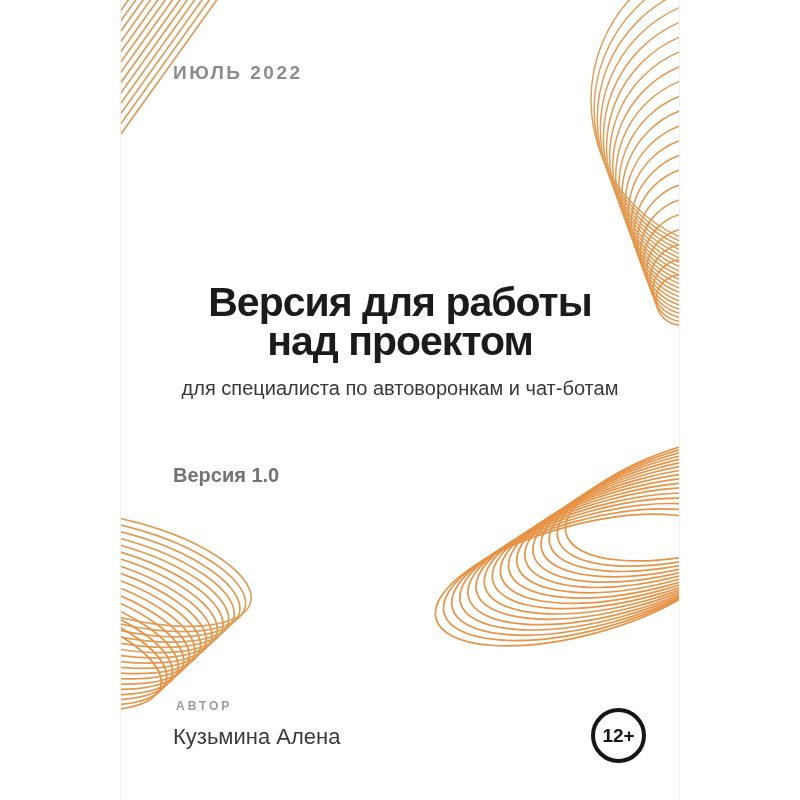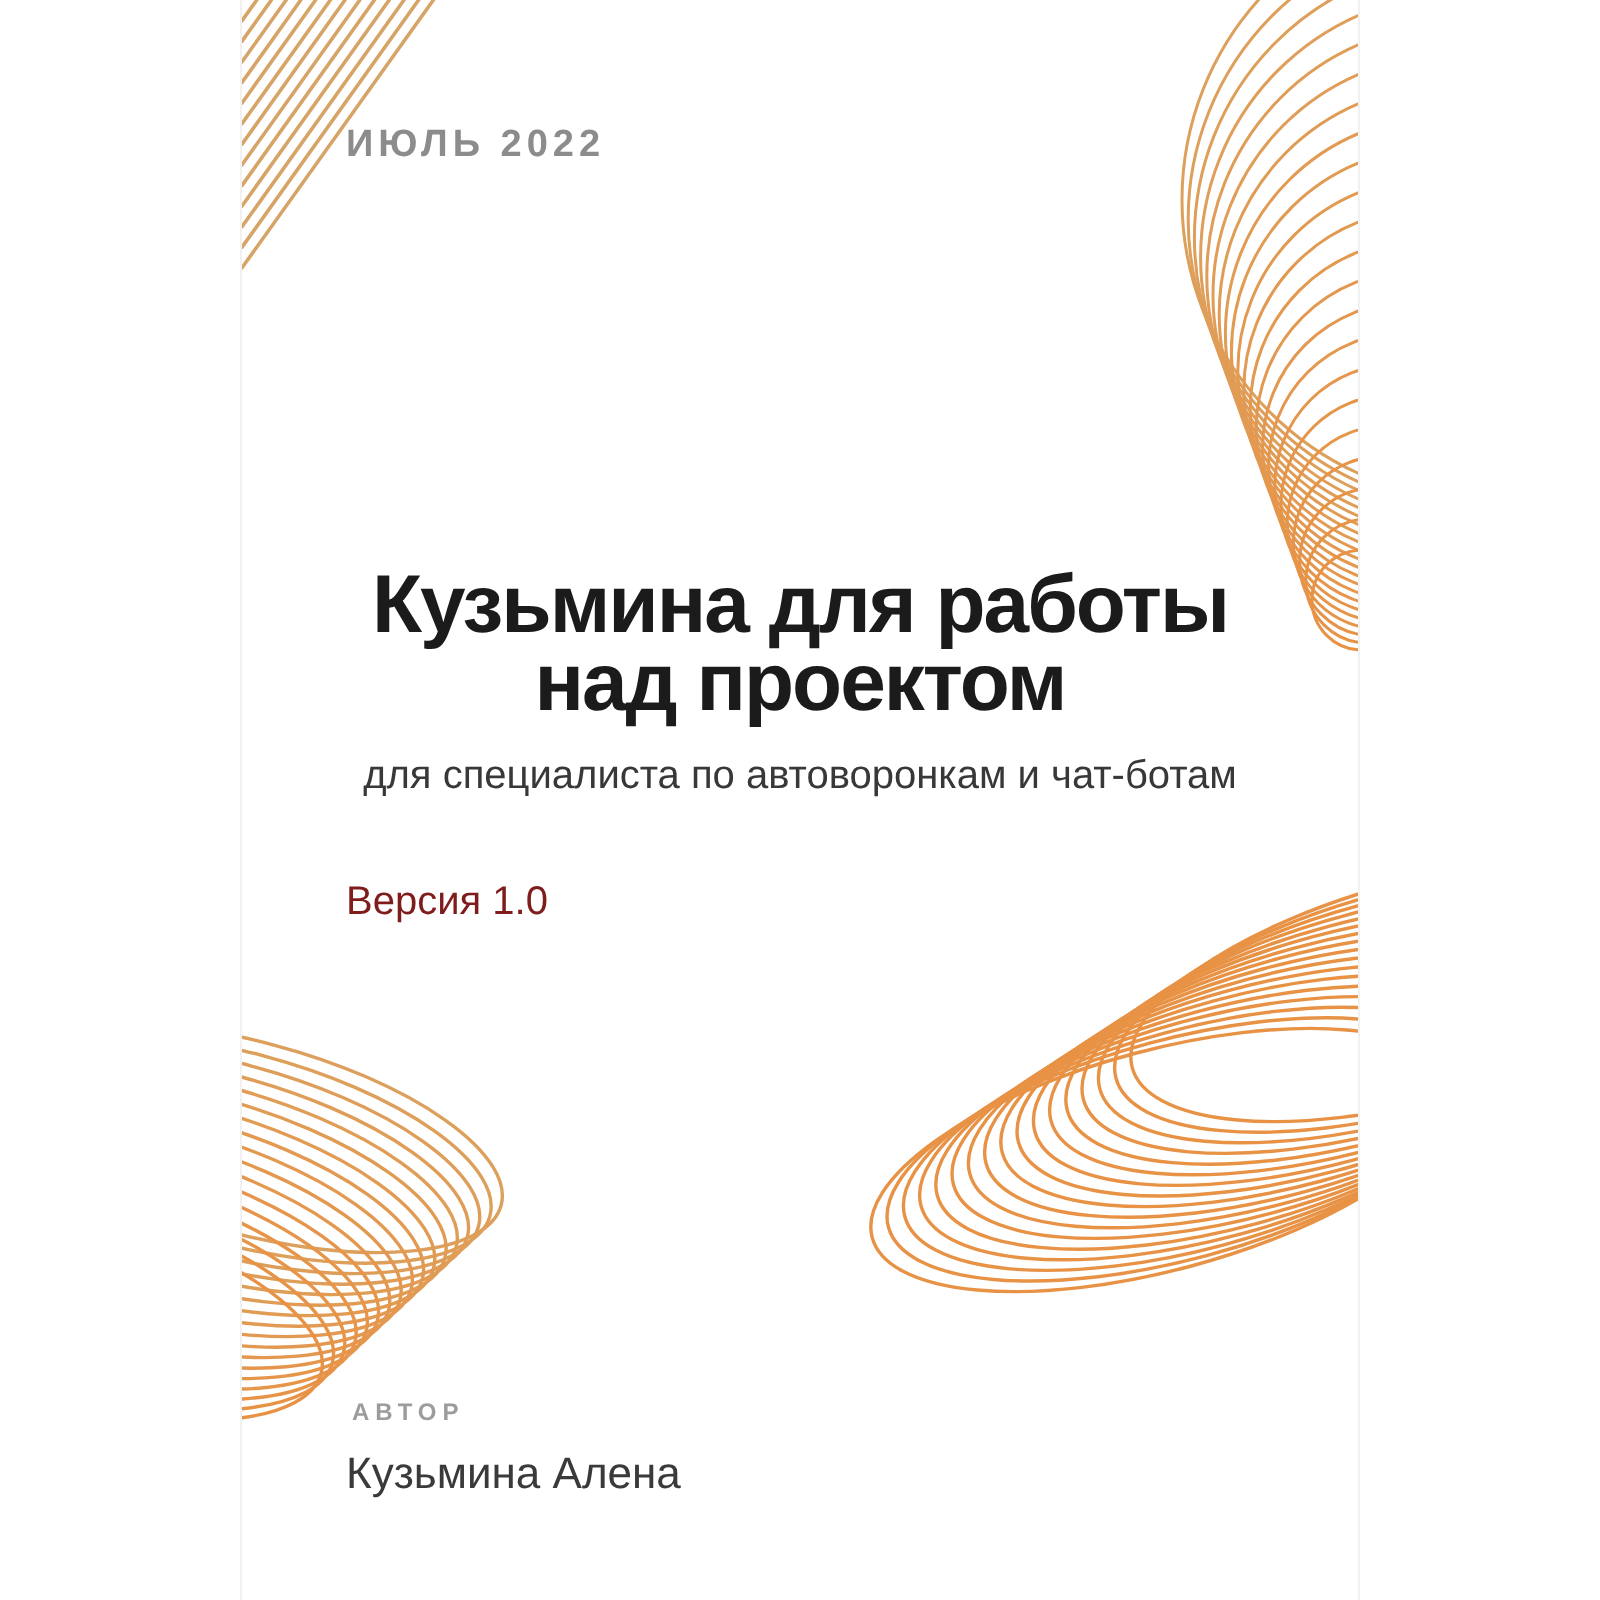--- a/index.html
+++ b/index.html
@@ -53,24 +53,24 @@
     position: absolute;
     left: 0; right: 0; top: 377px;
     text-align: center;
     font-size: 20px;
     font-weight: 400;
     color: #383838;
     white-space: nowrap;
   }
   .version {
     position: absolute;
-    left: 52px; top: 440px;
+    left: 52px; top: 464px;
     font-size: 20px;
-    font-weight: normal;
-    color: #7f1d1d;
+    font-weight: bold;
+    color: #737373;
   }
   .author-label {
     position: absolute;
     left: 55px; top: 699px;
     font-size: 12px;
     font-weight: bold;
     letter-spacing: 3px;
     color: #9c9c9c;
   }
   .author-name {
@@ -181,27 +181,30 @@
           <ellipse cx="-69.1" cy="637.3" rx="130" ry="48" transform="rotate(15 -69.1 637.3)" fill="none" stroke="rgb(230,149,73)" stroke-width="1.7"></ellipse>
           <ellipse cx="-74.8" cy="642.5" rx="130" ry="48" transform="rotate(15 -74.8 642.5)" fill="none" stroke="rgb(231,148,72)" stroke-width="1.7"></ellipse>
           <ellipse cx="-80.4" cy="647.8" rx="130" ry="48" transform="rotate(15 -80.4 647.8)" fill="none" stroke="rgb(231,147,70)" stroke-width="1.7"></ellipse>
           <ellipse cx="-86.0" cy="653.0" rx="130" ry="48" transform="rotate(15 -86.0 653.0)" fill="none" stroke="rgb(232,146,69)" stroke-width="1.7"></ellipse>
         </g>
     </svg>
 
     <div class="issue-date">ИЮЛЬ 2022</div>
 
     <h1 class="title">
-      <span>Кузьмина для работы</span>
+      <span>Версия для работы</span>
       <span>над проектом</span>
     </h1>
 
     <div class="subtitle">для специалиста по автоворонкам и чат-ботам</div>
 
     <div class="version">Версия 1.0</div>
 
     <div class="author-label">АВТОР</div>
 
     <div class="author-name">Кузьмина Алена</div>
 
+    <div class="age-badge">
+      <span>12+</span>
+    </div>
 
   </div>
 </div>
 
 </body></html>

